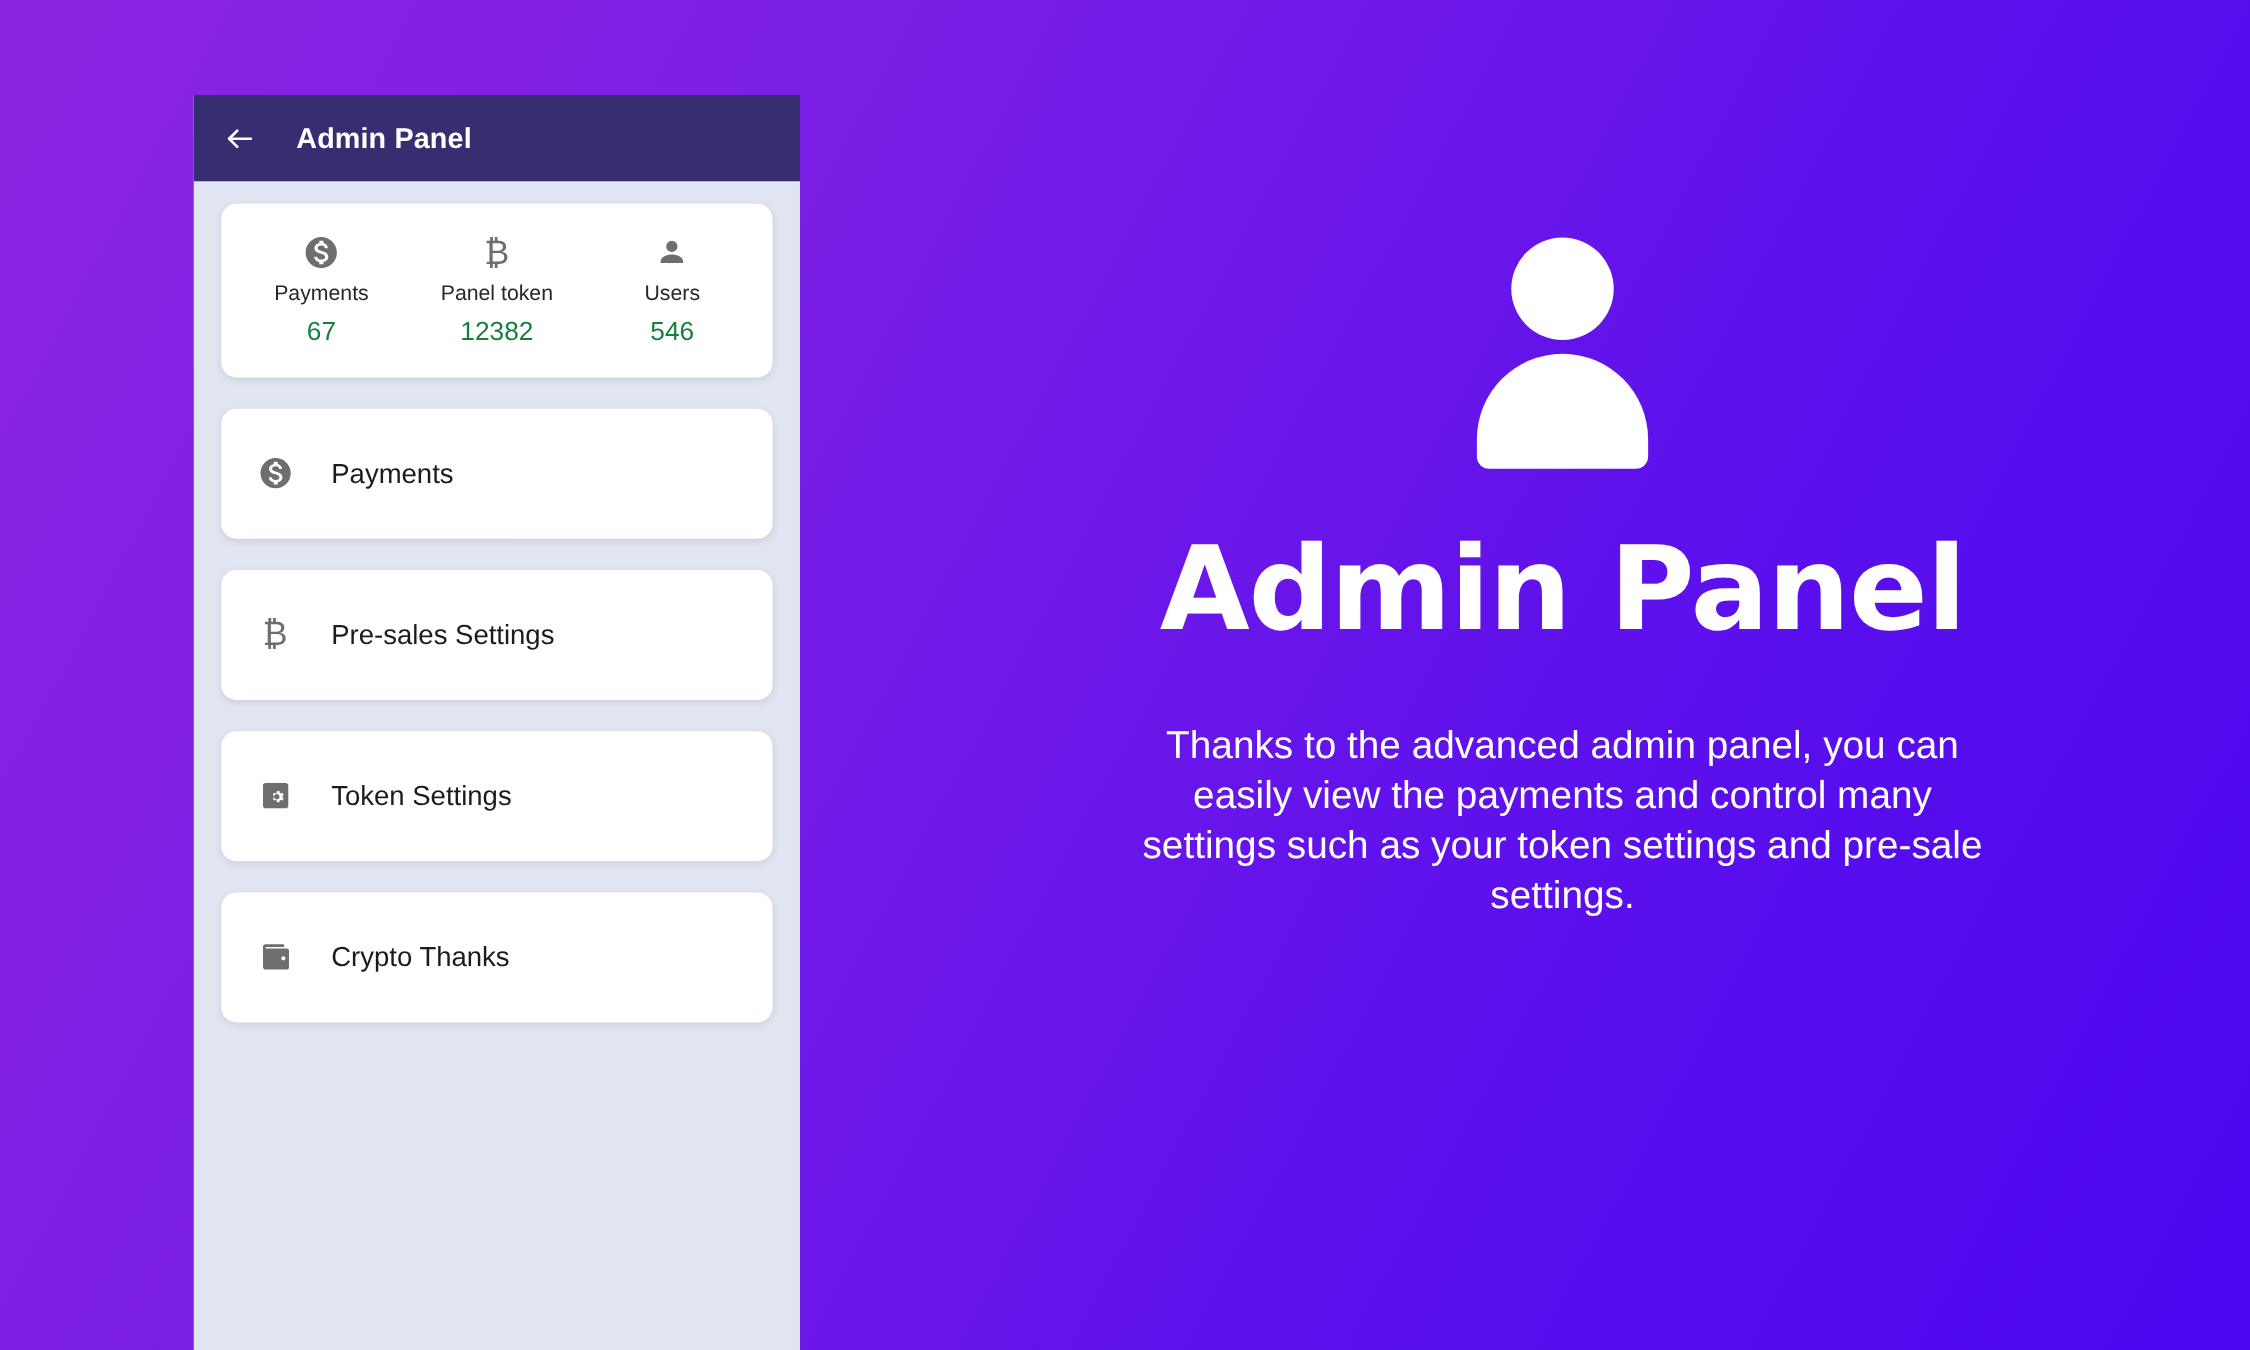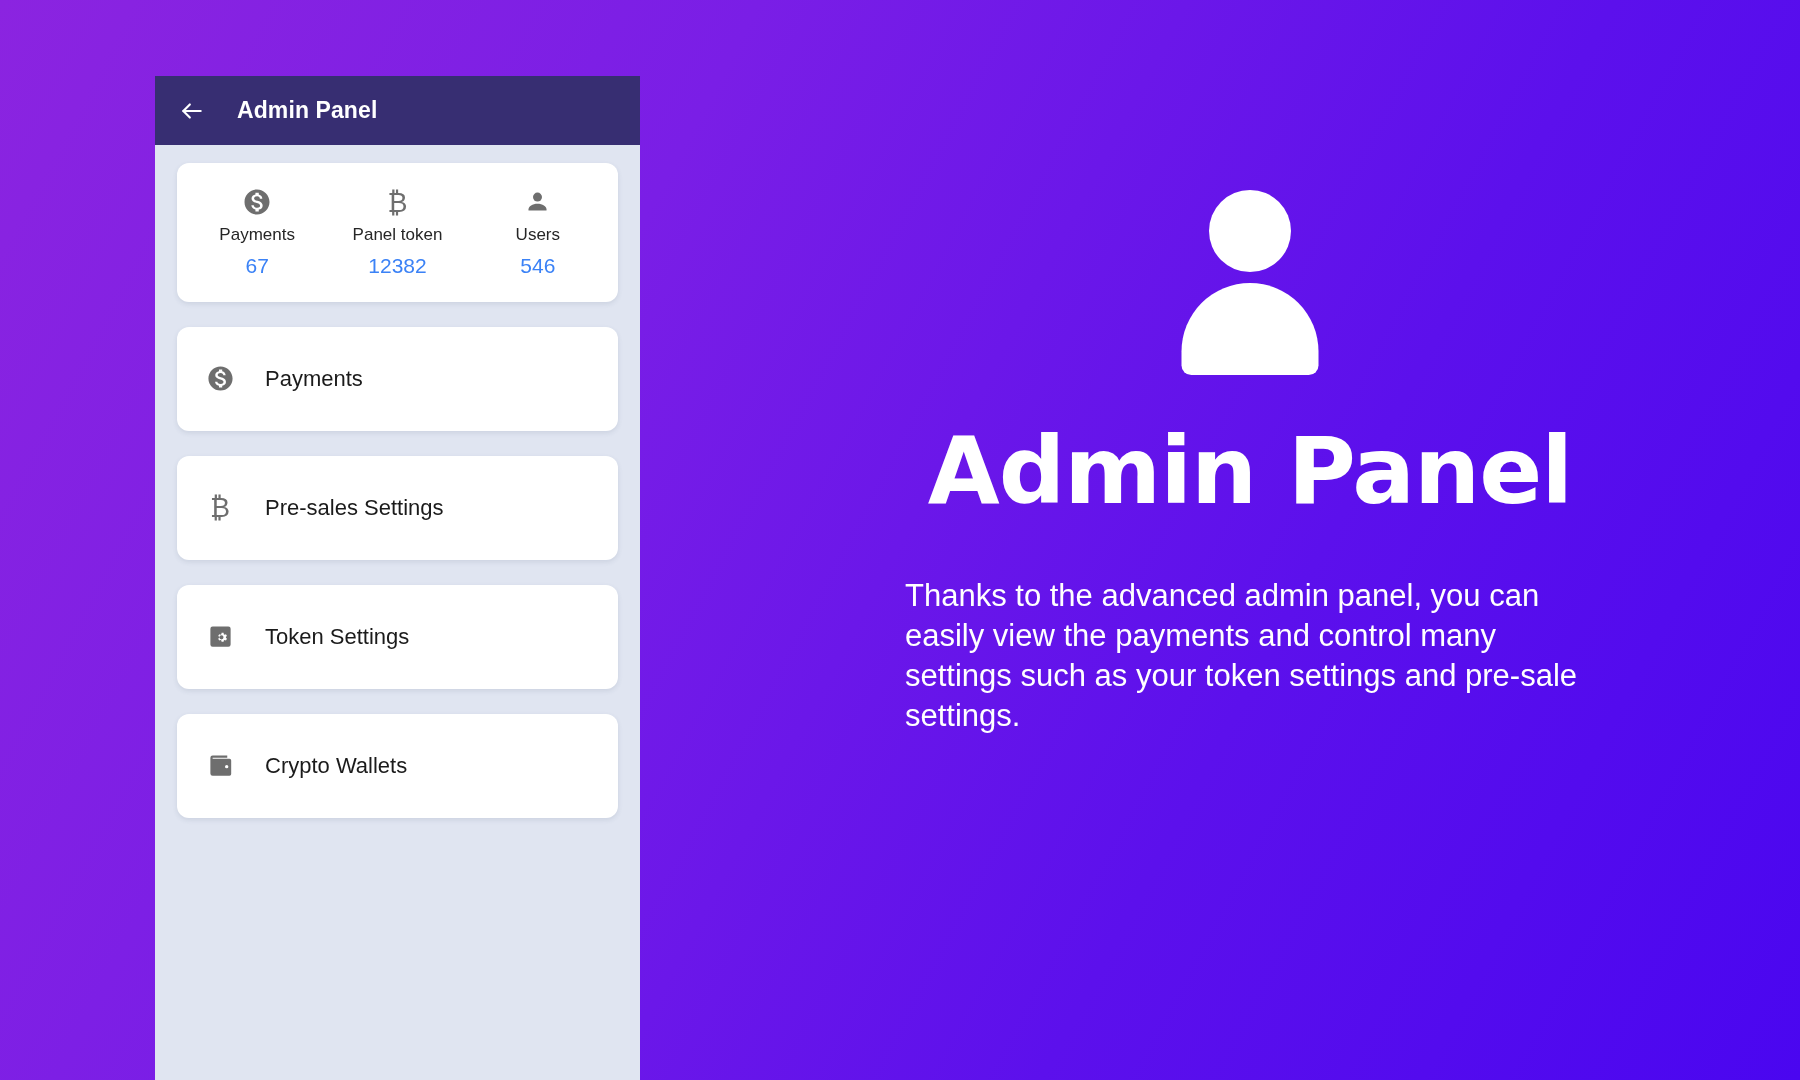--- a/index.html
+++ b/index.html
@@ -92,21 +92,21 @@
   }
 
   .stat-label {
     font-size: 17px;
     color: #262626;
     line-height: 1.1;
   }
 
   .stat-value {
     font-size: 21px;
-    color: #3b82f6;
+    color: #15803d;
     line-height: 1.15;
   }
 
   
   .menu-row {
     background: #ffffff;
     border-radius: 12px;
     box-shadow: 0 2px 5px rgba(60,70,110,0.12);
     min-height: 104px;
     display: flex;
@@ -189,21 +189,21 @@
     line-height: 1;
     text-align: center;
     margin-bottom: 58px;
     font-family: "DejaVu Sans", sans-serif;
   }
 
   .hero-desc {
     color: #ffffff;
     font-size: 31px;
     line-height: 1.29;
-    text-align: left;
+    text-align: center;
     max-width: 690px;
     font-weight: 400;
   }
 </style>
 </head>
 <body>
 
 <div class="phone">
 
   <div class="appbar">
@@ -288,21 +288,21 @@
       <span class="row-label">Token Settings</span>
     </div>
 
     <div class="menu-row">
       <span class="row-icon">
         <svg width="27" height="27" viewBox="0 0 24 24" fill="currentColor">
           <path d="M20 6H5V5h13V3H5a2 2 0 0 0-2 2v14a2 2 0 0 0 2 2h15a1.5 1.5 0 0 0 1.5-1.5v-12A1.5 
                    1.5 0 0 0 20 6zm-2.5 8.5a1.5 1.5 0 1 1 0-3 1.5 1.5 0 0 1 0 3z"></path>
         </svg>
       </span>
-      <span class="row-label">Crypto Wallets</span>
+      <span class="row-label">Crypto Thanks</span>
     </div>
 
   </div>
 </div>
 
 <div class="right-panel">
 
   <div class="hero-avatar">
     <div class="head"></div>
     <div class="body"></div>

